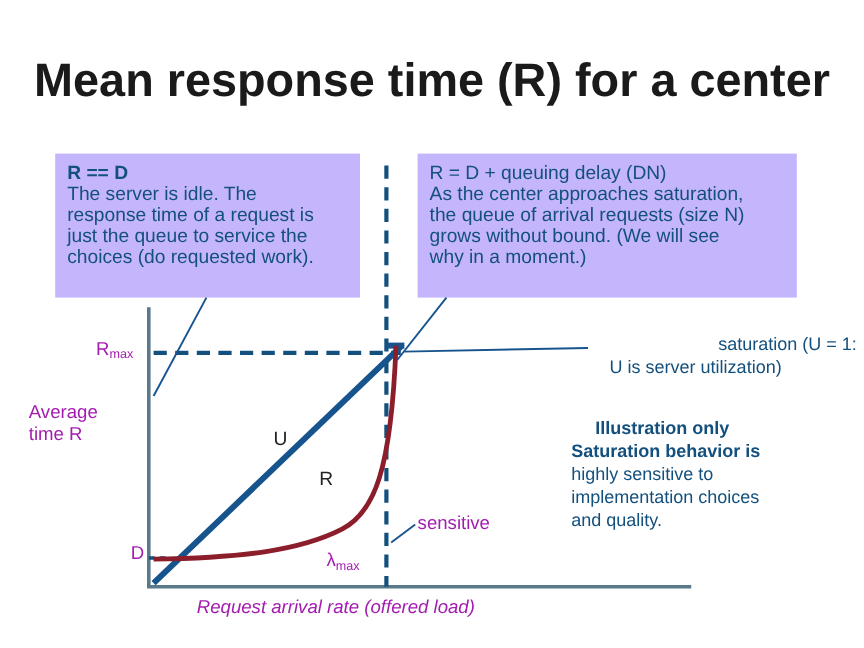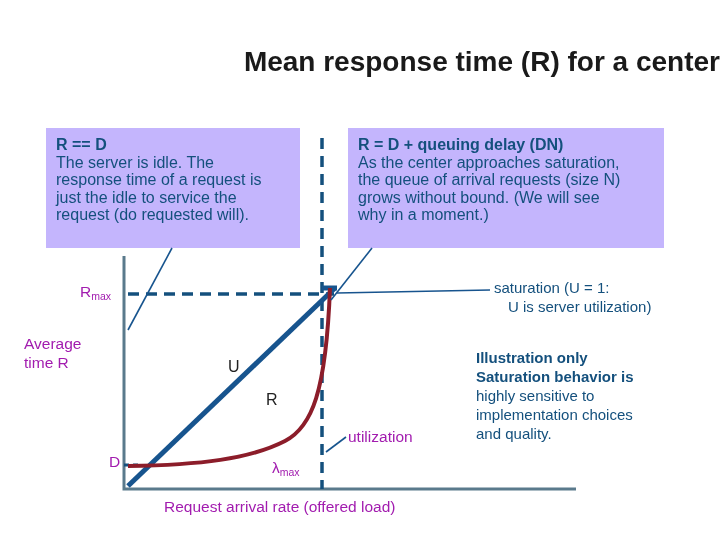--- a/index.html
+++ b/index.html
@@ -16,22 +16,22 @@
   #slide {
     position: relative;
     width: 720px;
     height: 540px;
   }
   .title {
     position: absolute;
     left: 0;
     top: 46px;
     width: 720px;
-    text-align: right;
-    font-size: 28px;
+    text-align: center;
+    font-size: 39px;
     font-weight: bold;
     color: #1a1a1a;
     letter-spacing: 0px;
   }
   .callout {
     position: absolute;
     background: #c4b5fd;
     color: #14507d;
     font-size: 16px;
     line-height: 17.5px;
@@ -75,26 +75,26 @@
 <body>
 
 <div id="slide">
 
   <div class="title">Mean response time (R) for a center</div>
 
   <div class="callout" style="left:46px; top:128px; width:254px; height:120px;">
     <span class="line" style="font-weight:bold;">R == D</span>
     <span class="line">The server is idle.  The</span>
     <span class="line">response time of a request is</span>
-    <span class="line">just the idle to service the</span>
-    <span class="line">request (do requested will).</span>
+    <span class="line">just the queue to service the</span>
+    <span class="line">choices (do requested work).</span>
   </div>
 
   <div class="callout" style="left:348px; top:128px; width:316px; height:120px;">
-    <span class="line" style="font-weight:bold;">R = D + queuing delay (DN)</span>
+    <span class="line" style="font-weight:normal;">R = D + queuing delay (DN)</span>
     <span class="line">As the center approaches saturation,</span>
     <span class="line">the queue of arrival requests (size N)</span>
     <span class="line">grows without bound.  (We will see</span>
     <span class="line">why in a moment.)</span>
   </div>
 
   <svg width="720" height="540" viewBox="0 0 720 540">
 
     <polyline points="124,256 124,489 576,489" fill="none" stroke="#5a7a8c" stroke-width="3"></polyline>
 
@@ -126,33 +126,33 @@
 
   <div class="axis-label" style="left:24px; top:334px; width:100px;">
     <span style="display:block;">Average</span>
     <span style="display:block;">time R</span>
   </div>
 
   <div class="axis-label" style="left:272px; top:458px;">
     <span>λ</span><span class="sub">max</span>
   </div>
 
-  <div class="axis-label" style="left:164px; top:497px;">Request arrival rate (offered load)</div>
+  <div class="axis-label" style="left:164px; top:497px;font-style:italic;">Request arrival rate (offered load)</div>
 
   <div class="curve-label" style="left:228px; top:358px;">U</div>
   <div class="curve-label" style="left:266px; top:391px;">R</div>
 
   <div class="note-block" style="left:494px; top:278px; width:220px;">
-    <span style="display:block;">saturation (U = 1:</span>
+    <span style="display:block;text-align:right;">saturation (U = 1:</span>
     <span style="display:block; padding-left:14px;">U is server utilization)</span>
   </div>
 
   <div class="note-block" style="left:476px; top:348px; width:232px;">
-    <span class="hdr" style="display:block;">Illustration only</span>
+    <span class="hdr" style="display:block;margin-left:20px;">Illustration only</span>
     <span style="display:block;font-weight:bold;">Saturation behavior is</span>
     <span style="display:block;">highly sensitive to</span>
     <span style="display:block;">implementation choices</span>
     <span style="display:block;">and quality.</span>
   </div>
 
-  <div class="axis-label" style="left:348px; top:427px;">utilization</div>
+  <div class="axis-label" style="left:348px; top:427px;">sensitive</div>
 
 </div>
 
 </body></html>

